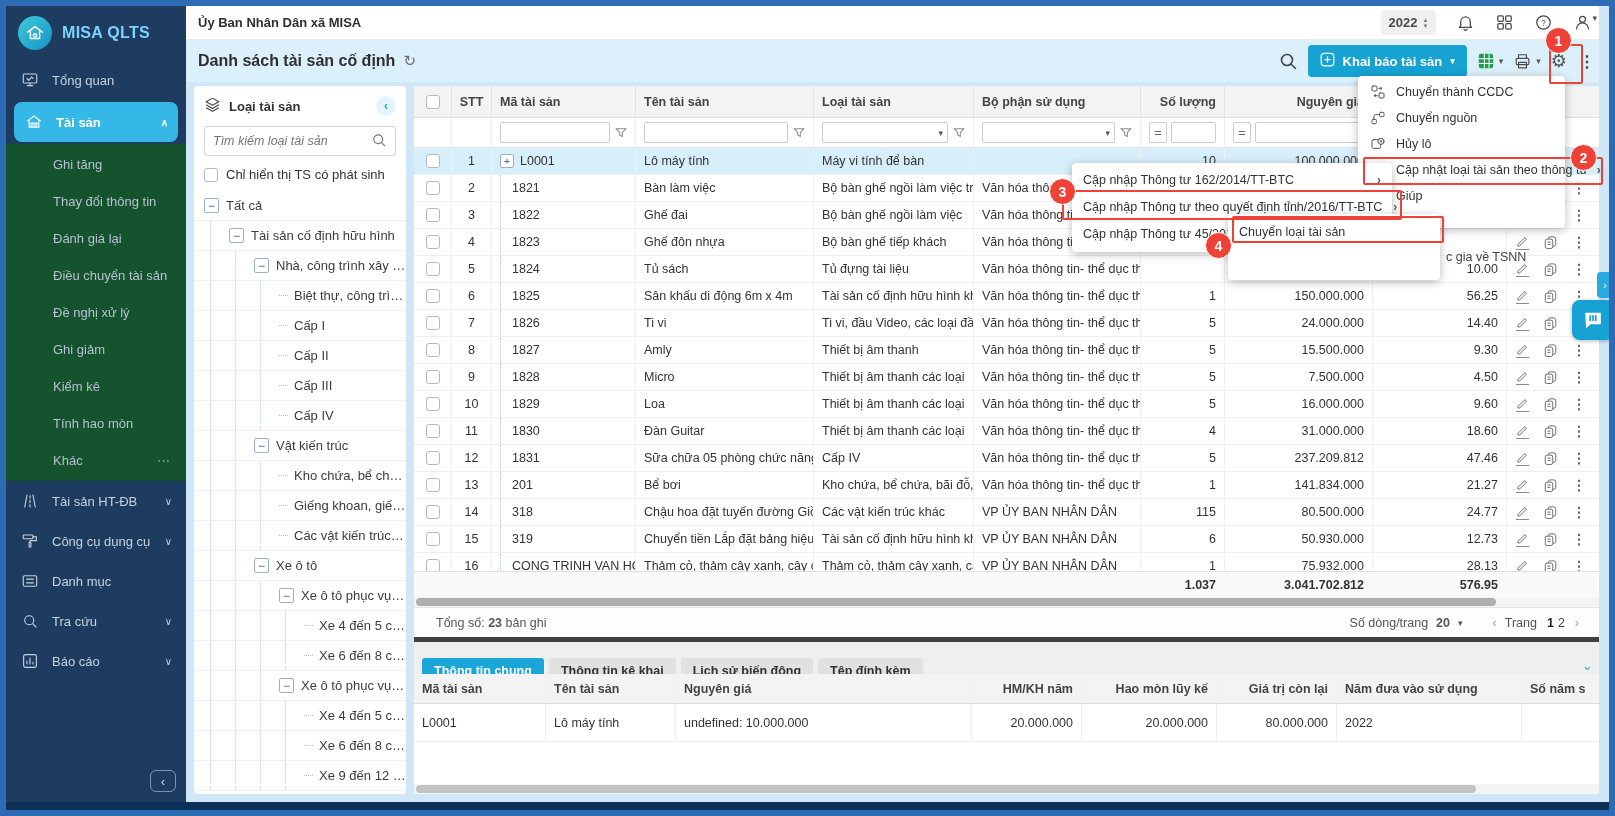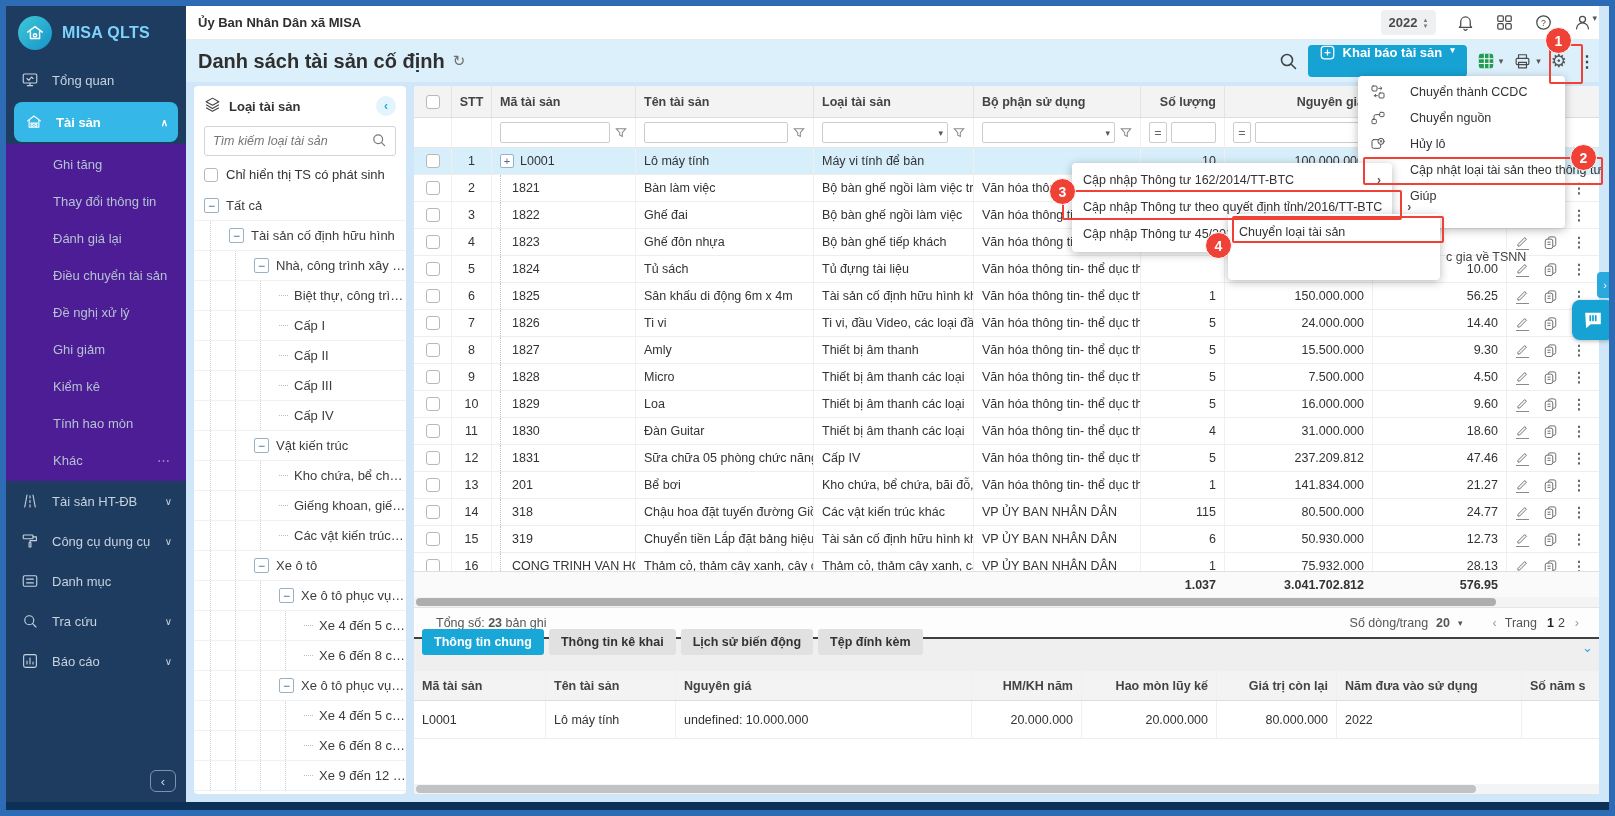--- a/index.html
+++ b/index.html
@@ -12,38 +12,38 @@
   
   .sidebar{width:180px;background:#1e3c60;color:#c6d2de;flex:none;position:relative;display:flex;flex-direction:column}
   .sb-logo{height:54px;display:flex;align-items:center;gap:10px;padding:0 12px}
   .sb-logocircle{width:34px;height:34px;border-radius:50%;background:linear-gradient(135deg,#3fc9d8,#1593c9);display:flex;align-items:center;justify-content:center;flex:none}
   .sb-brand{color:#7dd3fc;font-weight:bold;font-size:16px;letter-spacing:.3px}
   .sb-item{height:40px;display:flex;align-items:center;gap:12px;padding:0 14px;font-size:13px;cursor:pointer}
   .sb-item.active{background:#35b7e8;color:#fff;margin:2px 8px;border-radius:8px;height:40px;padding:0 10px;font-weight:bold}
   .sb-ic{width:20px;display:flex;justify-content:center;flex:none}
   .sb-lbl{flex:1;white-space:nowrap;overflow:hidden}
   .sb-chev{font-size:10px;color:inherit}
-  .sb-sub{background:#4c1d95;padding:2px 0}
+  .sb-sub{background:#14532d;padding:2px 0}
   .sb-subitem{height:37px;display:flex;align-items:center;padding:0 16px 0 47px;font-size:13px;color:#b5c2d1;cursor:pointer}
   .sb-subitem .dots{margin-left:auto;color:#9fb0c2}
   .sb-collapse{position:absolute;bottom:10px;right:10px;width:26px;height:22px;border:1px solid #7d92ab;border-radius:6px;color:#cfd8e3;display:flex;align-items:center;justify-content:center;font-size:13px;cursor:pointer}
   
   .main{flex:1;display:flex;flex-direction:column;min-width:0}
   .topbar{height:34px;background:#fff;display:flex;align-items:center;padding:0 12px;border-bottom:1px solid #ebebeb}
   .tb-org{font-weight:bold;font-size:13px;color:#2f2f2f}
   .tb-right{margin-left:auto;display:flex;align-items:center;gap:20px;color:#4a4a4a}
   .yearbox{display:flex;align-items:center;gap:5px;background:#eef0f2;border-radius:4px;height:25px;padding:0 8px;font-weight:bold;font-size:13px;cursor:pointer}
   .spin{display:flex;flex-direction:column;font-size:6px;line-height:6px;color:#777}
   .tb-ic{display:flex;cursor:pointer}
   .caret{font-size:9px;color:#555}
   .titlebar{height:42px;background:#dcf0fb;display:flex;align-items:center;padding:0 12px;gap:8px}
-  .pg-title{font-size:20px;font-weight:bold;color:#2f2f2f}
+  .pg-title{font-size:16px;font-weight:bold;color:#2f2f2f}
   .refresh{color:#6f6f6f;font-size:15px;cursor:pointer}
   .ti-right{margin-left:auto;display:flex;align-items:center;gap:10px}
-  .btn-declare{display:flex;align-items:flex-start;gap:8px;background:#17a2d4;color:#fff;font-weight:bold;font-size:13px;height:32px;padding:0 12px;border-radius:4px;cursor:pointer}
+  .btn-declare{display:flex;align-items:center;gap:8px;background:#17a2d4;color:#fff;font-weight:bold;font-size:13px;height:32px;padding:0 12px;border-radius:4px;cursor:pointer}
   .tool{display:flex;align-items:center;gap:4px;color:#444;cursor:pointer}
   .gear{font-size:18px;color:#555}
   .kebab{font-size:16px;color:#444;width:20px;text-align:center;font-weight:bold}
   .content{flex:1;display:flex;min-height:0;padding:4px 8px 8px 8px;gap:8px}
   
   .treepanel{width:212px;background:#fff;border-radius:4px;flex:none;display:flex;flex-direction:column;overflow:hidden}
   .tp-head{display:flex;align-items:center;gap:8px;padding:10px 10px 6px 10px;font-weight:bold;color:#333;font-size:13px}
   .tp-collapse{margin-left:auto;width:20px;height:20px;border-radius:50%;background:#e4f4fd;color:#2aa7dc;display:flex;align-items:center;justify-content:center;font-size:12px;cursor:pointer}
   .tp-search{margin:4px 10px;height:30px;border:1px solid #d4d4d4;border-radius:3px;display:flex;align-items:center;padding:0 8px}
   .tp-search input{border:0;outline:0;flex:1;font-style:italic;font-size:12.5px;color:#555;font-family:inherit;min-width:0}
@@ -87,34 +87,34 @@
   .selcaret{font-size:9px;color:#555;margin-left:auto}
   .tsum{display:flex;height:26px;background:#fafafa;border-top:1px solid #e0e0e0;font-weight:bold;align-items:center;flex:none}
   .tsum .td{border-right:1px solid transparent}
   .hscroll{height:10px;background:#f4f4f4;position:relative;flex:none}
   .hthumb{position:absolute;left:2px;top:1px;height:8px;width:1080px;background:#aeaeae;border-radius:4px}
   .tfoot{height:30px;display:flex;align-items:center;padding:0 22px;border-top:1px solid #e4e4e4;color:#555;background:#fdfdfd;flex:none;font-size:12.5px}
   .tf-right{margin-left:auto;display:flex;align-items:center;gap:8px}
   .pgnum{padding:0 2px;color:#444}
   .pgnum.cur{font-weight:bold;color:#222}
   .pgarrow{color:#999;cursor:pointer}
-  .tabsbar{height:34px;display:flex;align-items:flex-end;gap:5px;padding:16px 8px;background:#efefef;border-top:2px solid #404040;flex:none}
+  .tabsbar{height:34px;display:flex;align-items:flex-start;gap:5px;padding:16px 8px;background:#efefef;border-top:5px solid #404040;flex:none}
   .tab{padding:6px 12px;background:#e1e1e1;border-radius:3px;color:#333;font-size:12.5px;cursor:pointer;font-weight:bold}
   .tab.active{background:#19a7d8;color:#fff}
   .tab-chev{margin-left:auto;color:#2aa7dc;font-size:13px;cursor:pointer}
   .dhead{display:flex;height:30px;background:#f3f3f3;border-bottom:1px solid #ddd;font-weight:bold;color:#444;align-items:center;flex:none}
   .drow{display:flex;height:38px;background:#fff;border-bottom:1px solid #ececec;align-items:center;flex:none}
   .d1{width:132px;flex:none}.d2{width:130px;flex:none}.d3{width:296px;flex:none}.d4{width:110px;flex:none}.d5{width:135px;flex:none}.d6{width:120px;flex:none}.d7{width:185px;flex:none}.d8{flex:1}
   .dempty{flex:1;background:#fff}
   
   .panel{position:absolute;background:#fff;border-radius:4px;box-shadow:0 2px 10px rgba(0,0,0,.28);padding:3px 0}
   #menu-main{left:1358px;top:76px;width:207px;height:152px;z-index:30}
   #menu-sub2{left:1072px;top:163px;width:320px;height:89px;z-index:31}
   #menu-sub3{left:1228px;top:214px;width:212px;height:66px;z-index:32}
-  .mi{display:flex;align-items:center;height:26px;padding:0 11px;gap:23px;color:#333;font-size:12.5px;cursor:pointer;white-space:nowrap}
+  .mi{display:flex;align-items:center;height:26px;padding:0 11px;gap:9px;color:#333;font-size:12.5px;cursor:pointer;white-space:nowrap}
   #menu-sub2 .mi{height:27px}
   #menu-sub3 .mi{height:29px}
   .mi .arrow{margin-left:auto;color:#555;font-weight:bold;font-size:12px}
   .mi .arrow.inline{margin-left:2px}
   .mi-ic{width:18px;display:flex;justify-content:center;flex:none;color:#555}
   .redbox{position:absolute;border:2px solid #ef4136;border-radius:2px;z-index:35;pointer-events:none}
   #box-kebab{left:1549px;top:44px;width:34px;height:40px}
   #box-menu{left:1363px;top:157px;width:240px;height:28px}
   #box-sub2{left:1062px;top:190px;width:340px;height:30px}
   #box-sub3{left:1232px;top:216px;width:212px;height:27px}

